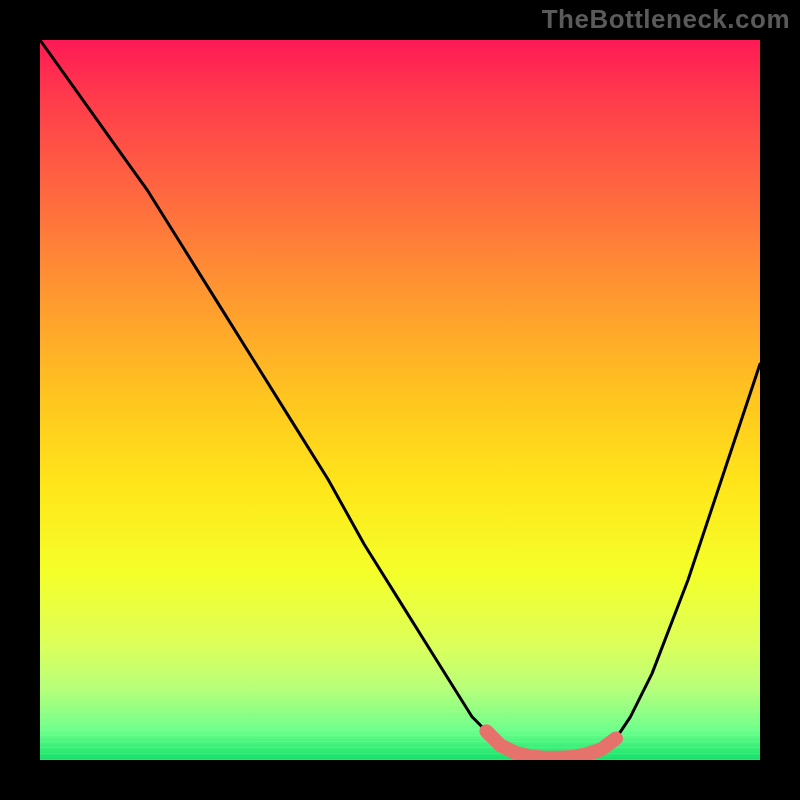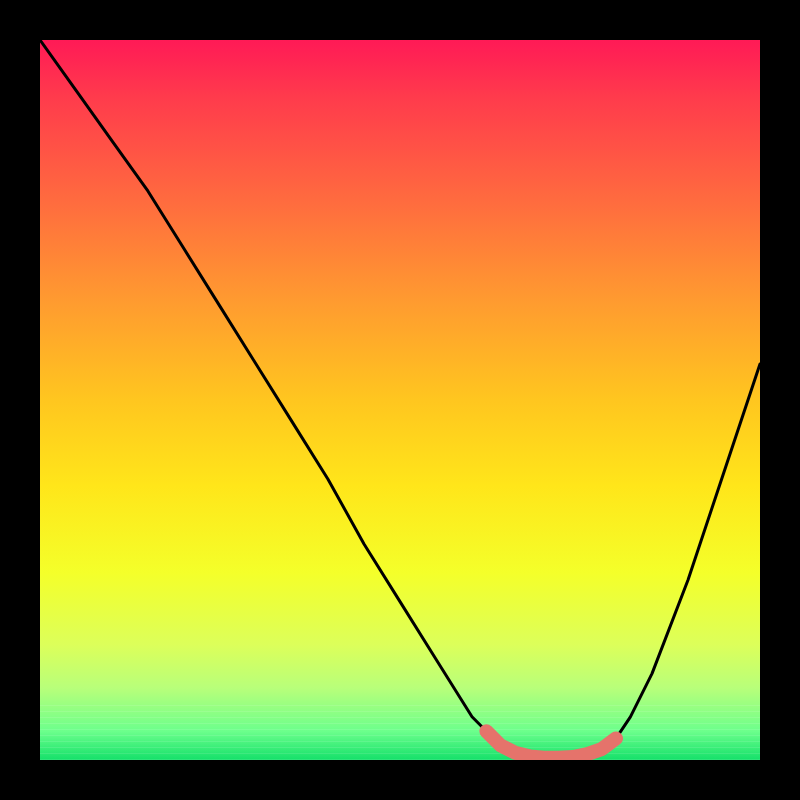--- a/index.html
+++ b/index.html
@@ -66,20 +66,21 @@
     position: absolute;
     inset: 0;
     z-index: 10;
     pointer-events: none;
   }
 </style>
 </head>
 <body>
 
 <div class="frame">
+  <div class="watermark">TheBottleneck.com</div>
 
   <div class="plot-area">
     <div class="gradient"></div>
 
     <svg class="curve" viewBox="0 0 720 720" preserveAspectRatio="none">
       <path fill="none" stroke="#000" stroke-width="3" stroke-linecap="round" stroke-linejoin="round" d="M0.0 0.0 L36.0 50.4 L72.0 100.8 L108.0 151.2 L144.0 208.8 L180.0 266.4 L216.0 324.0 L252.0 381.6 L288.0 439.2 L324.0 504.0 L360.0 561.6 L396.0 619.2 L432.0 676.8 L446.4 691.2 L460.8 705.6 L475.2 712.8 L489.6 716.4 L504.0 717.8 L518.4 717.8 L532.8 717.1 L547.2 714.2 L561.6 709.2 L576.0 698.4 L590.4 676.8 L612.0 633.6 L648.0 540.0 L684.0 432.0 L720.0 324.0"></path>
       <path fill="none" stroke="#e5736b" stroke-width="14" stroke-linecap="round" stroke-linejoin="round" d="M446.4 691.2 L460.8 705.6 L475.2 712.8 L489.6 716.4 L504.0 717.8 L518.4 717.8 L532.8 717.1 L547.2 714.2 L561.6 709.2 L576.0 698.4"></path>
     </svg>
   </div>
 </div>

